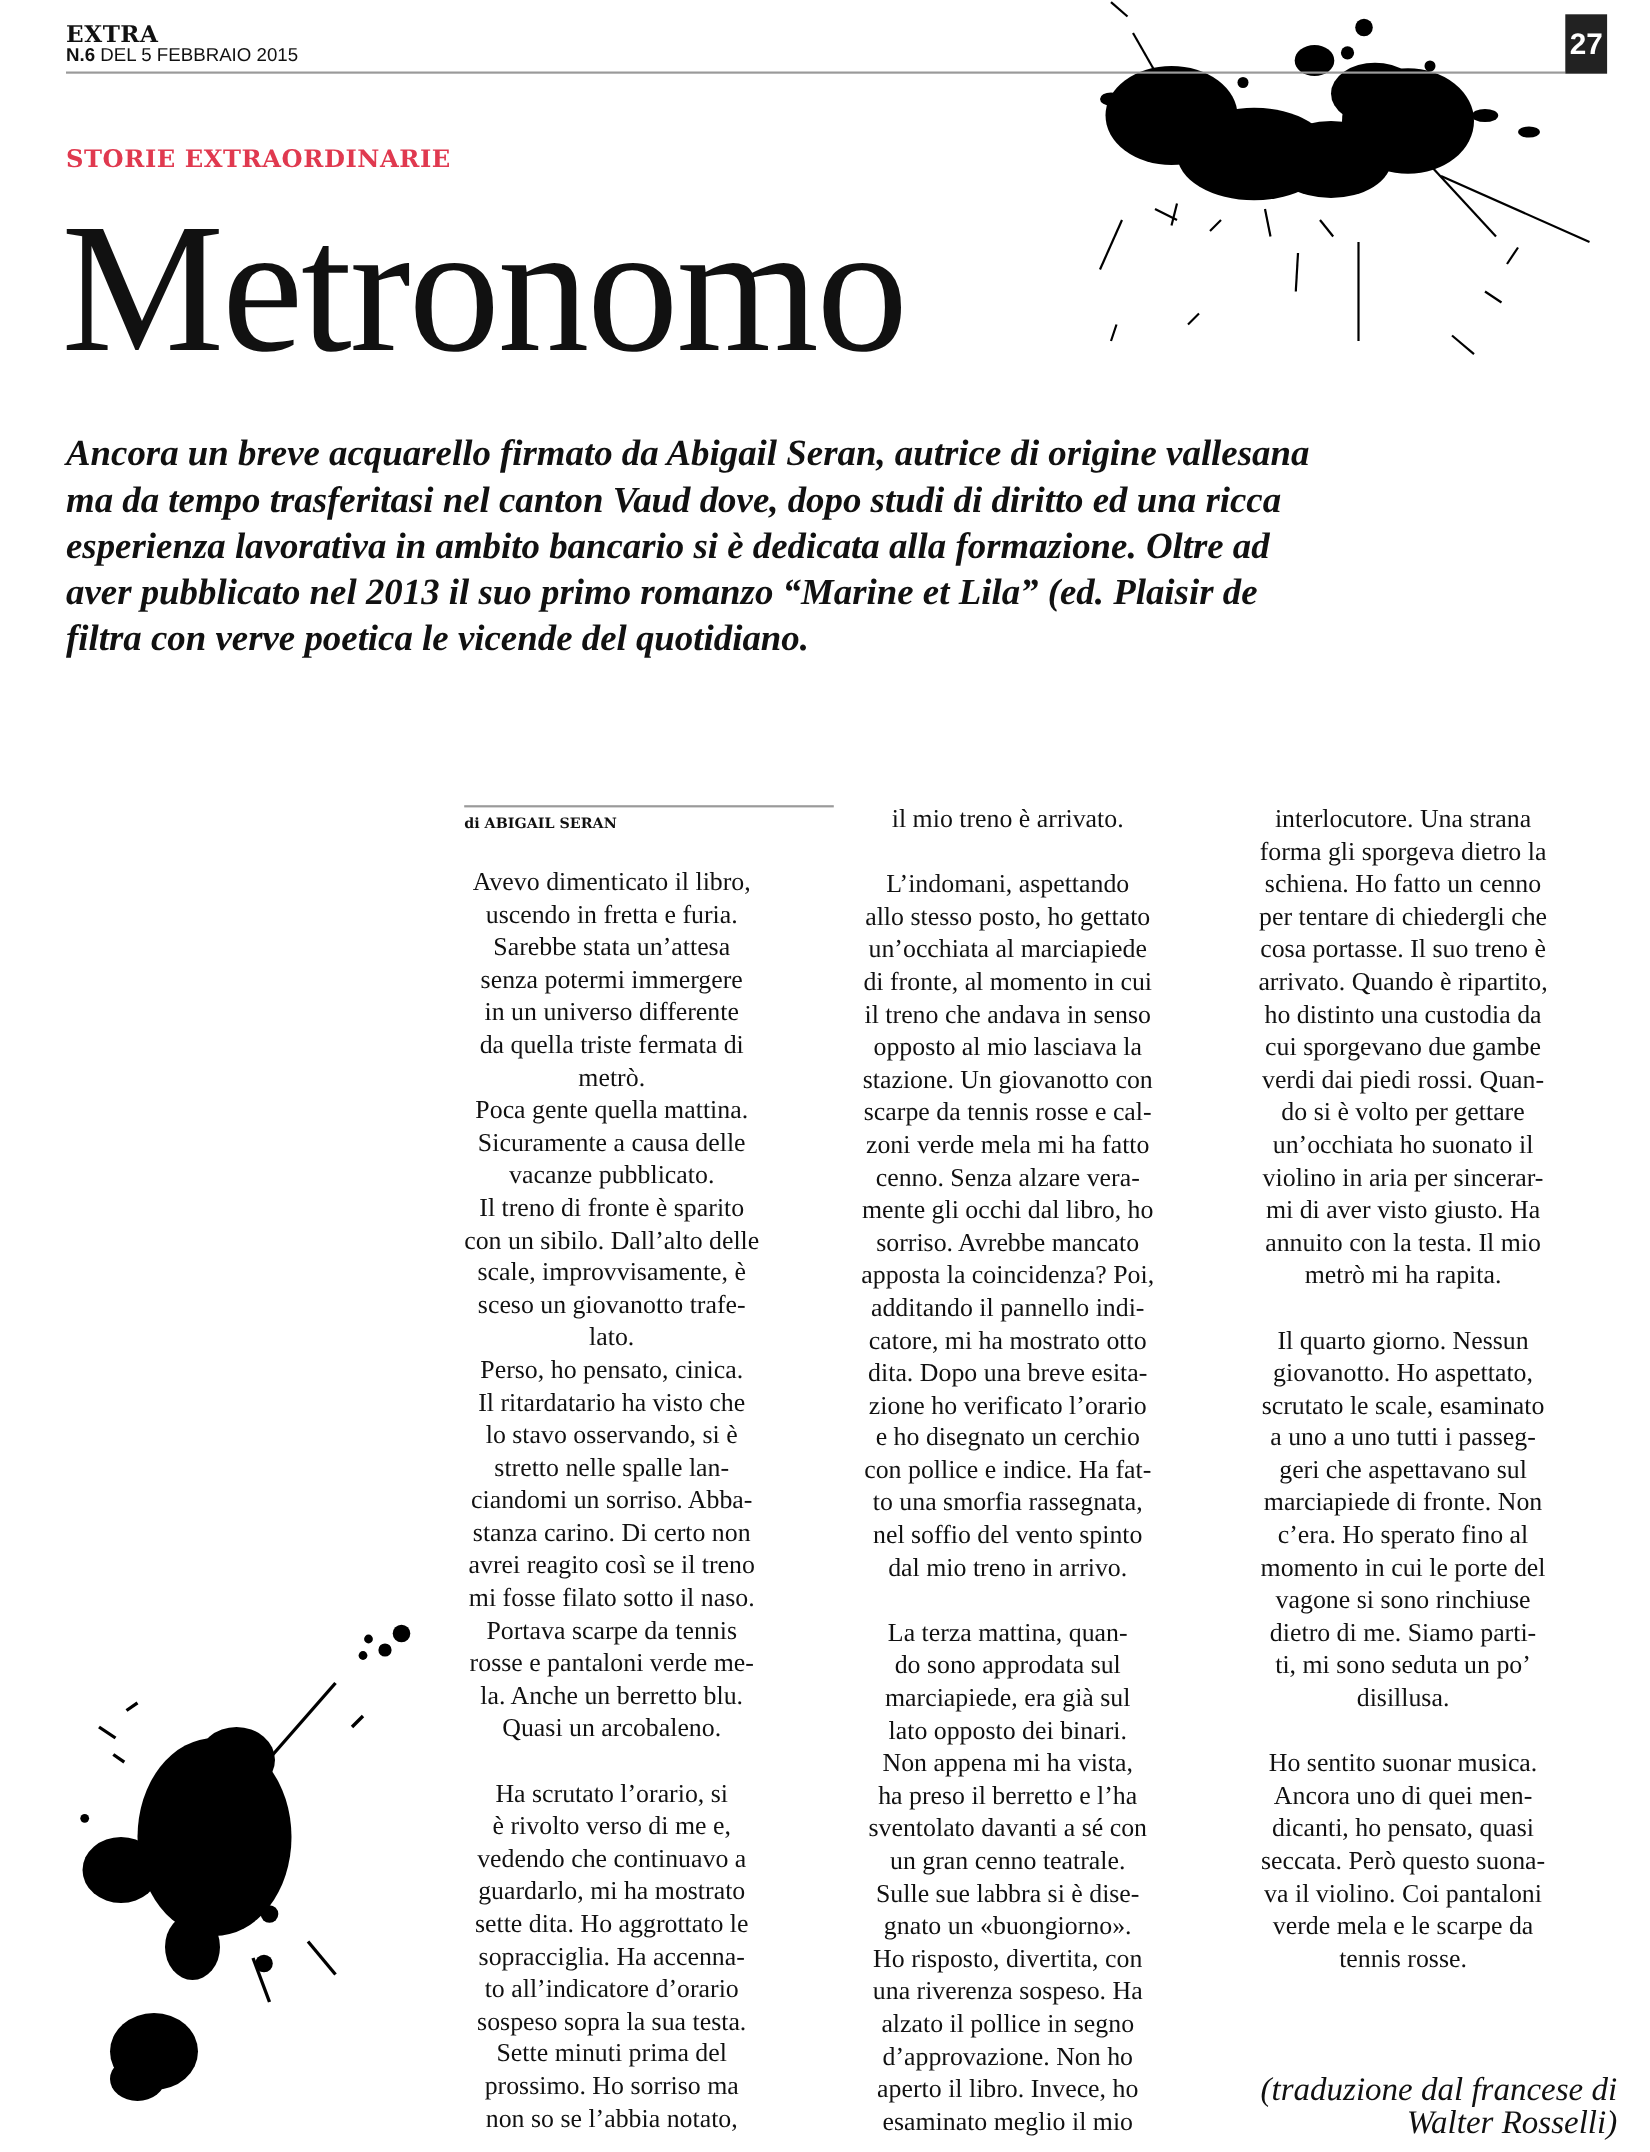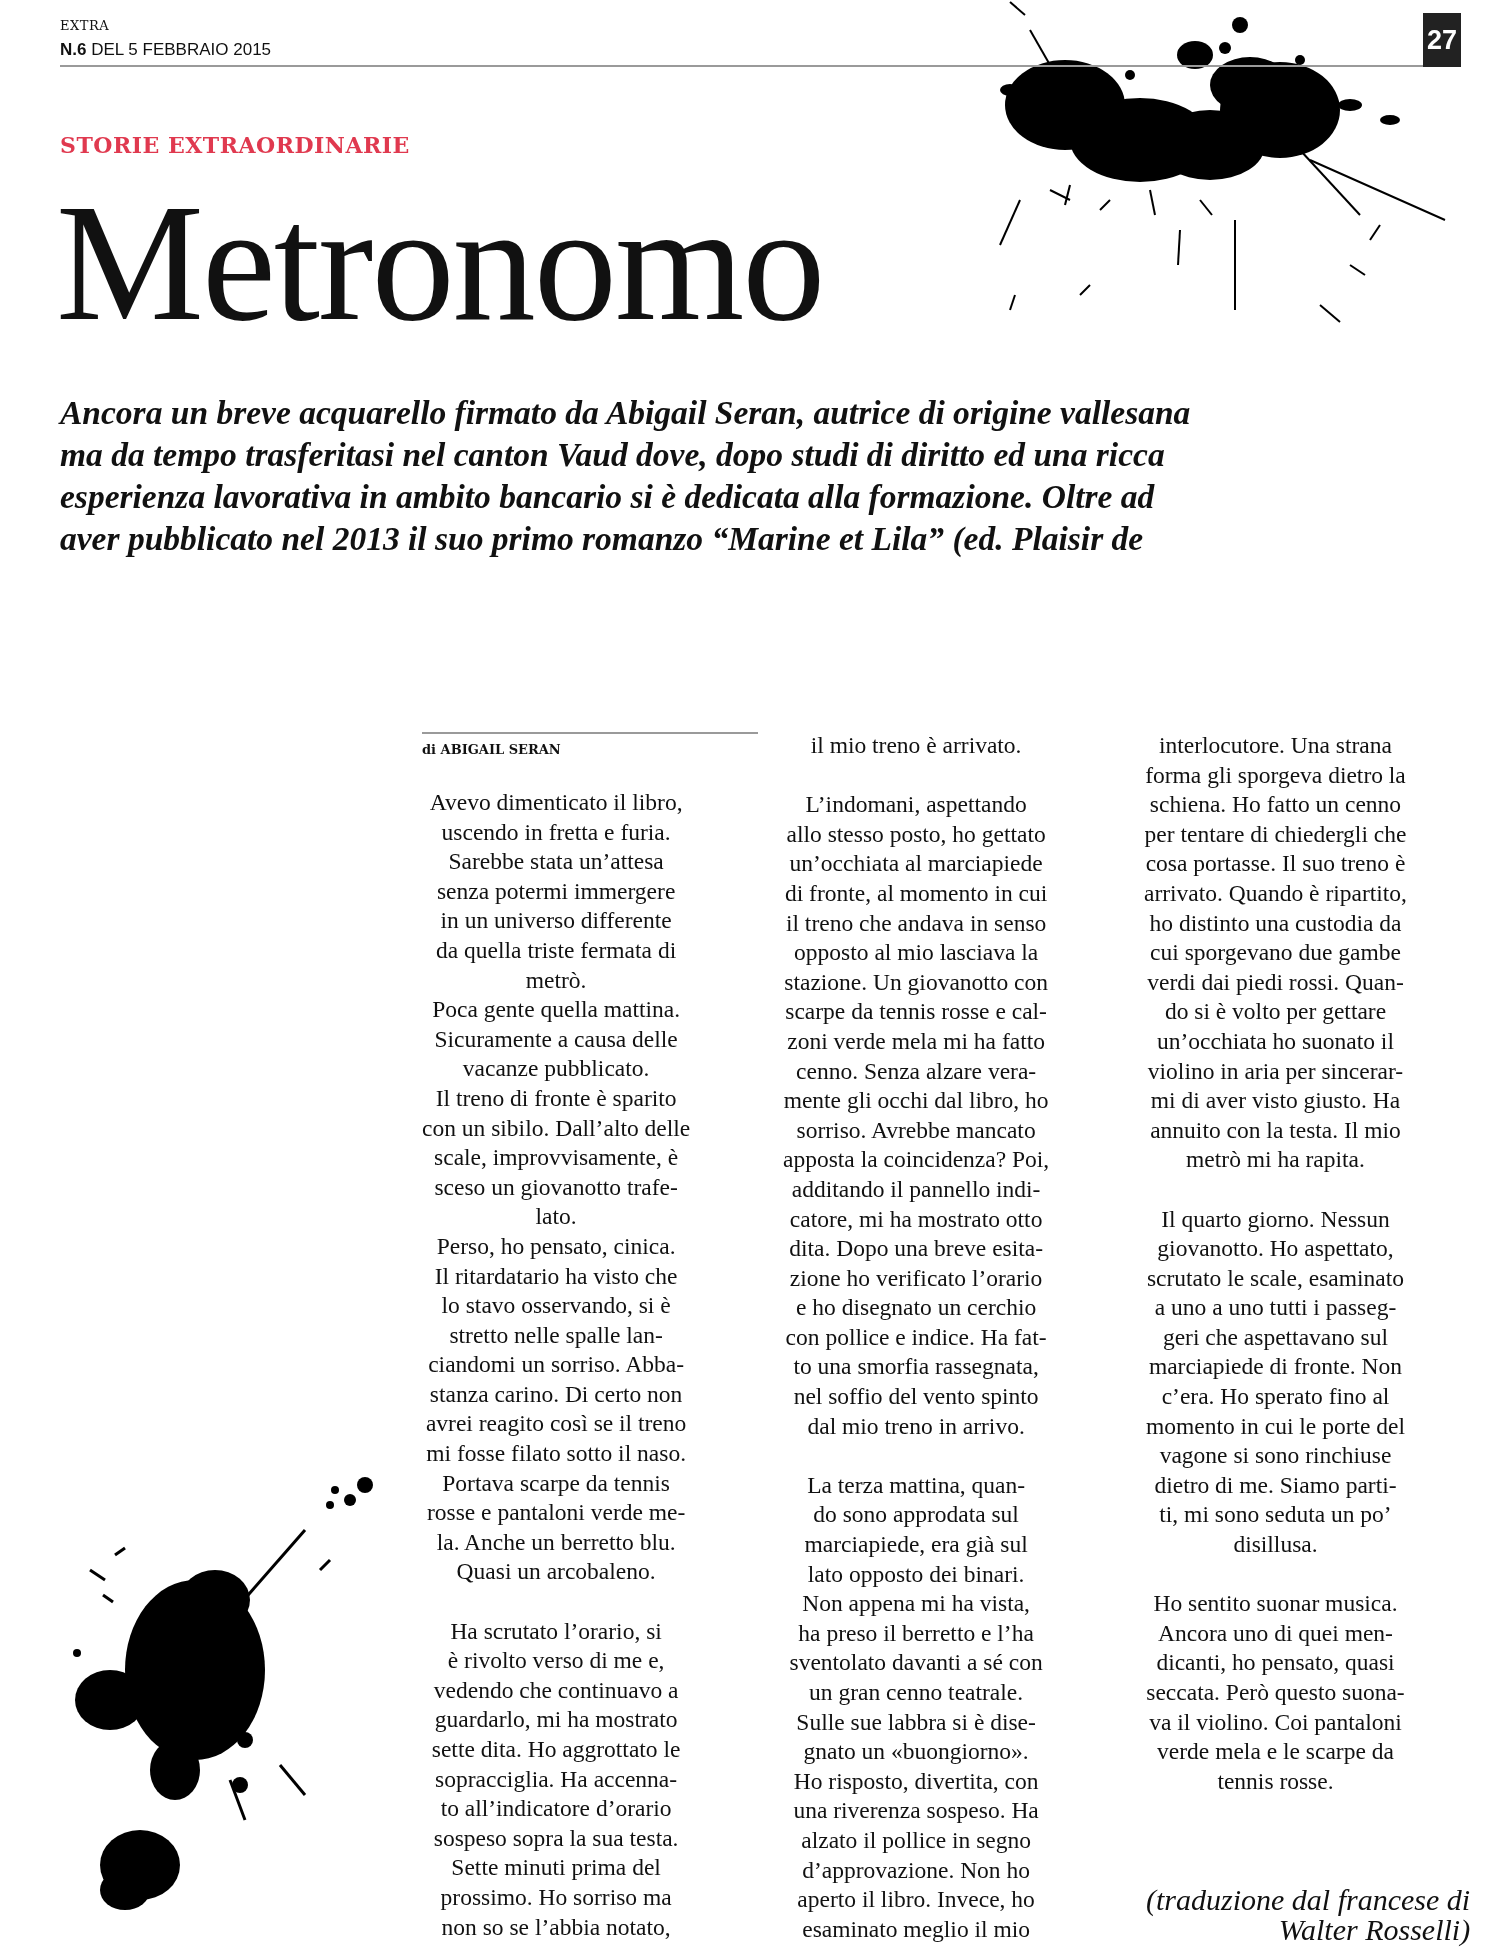--- a/index.html
+++ b/index.html
@@ -1,20 +1,20 @@
 <!DOCTYPE html>
 <html><head>
 <meta charset="utf-8">
 <style>
   html, body { margin: 0; padding: 0; background: #ffffff; }
   body { width: 1500px; height: 1956px; position: relative; overflow: hidden; color: #111; }
   .abs { position: absolute; }
 
   
-  .hdr-pub { left: 60px; top: 18px; font-family: "DejaVu Serif", serif; font-weight: normal; font-size: 13px; letter-spacing: 0.5px; }
+  .hdr-pub { left: 60px; top: 18px; font-family: "DejaVu Serif", serif; font-weight: bold; font-size: 21px; letter-spacing: 0.5px; }
   .hdr-issue { left: 60px; top: 40px; font-family: "Liberation Sans", sans-serif; font-size: 17px; }
   .hdr-issue b { font-weight: bold; }
   .hdr-rule { left: 60px; top: 65px; width: 1363px; height: 2px; background: #9a9a9a; }
   .page-num { left: 1423px; top: 13px; width: 38px; height: 54px; background: #222222; color: #fff;
               font-family: "Liberation Sans", sans-serif; font-weight: bold; font-size: 27px;
               display: flex; align-items: center; justify-content: center; }
 
   
   .kicker { left: 60px; top: 132px; font-family: "DejaVu Serif", serif; font-weight: bold; font-size: 22px; color: #e0394f; letter-spacing: 0.5px; }
 
@@ -118,20 +118,21 @@
 <div class="abs page-num">27</div>
 
 <div class="abs kicker">STORIE EXTRAORDINARIE</div>
 <div class="abs title">Metronomo</div>
 
 <div class="abs standfirst">
   <div>Ancora un breve acquarello firmato da Abigail Seran, autrice di origine vallesana</div>
   <div>ma da tempo trasferitasi nel canton Vaud dove, dopo studi di diritto ed una ricca</div>
   <div>esperienza lavorativa in ambito bancario si è dedicata alla formazione. Oltre ad</div>
   <div>aver pubblicato nel 2013 il suo primo romanzo “Marine et Lila” (ed. Plaisir de</div>
+  <div>filtra con verve poetica le vicende del quotidiano.</div>
 </div>
 
 <div class="abs byline-rule"></div>
 <div class="abs byline">di ABIGAIL SERAN</div>
 
 <div class="abs col col1">
     <div>Avevo dimenticato il libro,</div>
     <div>uscendo in fretta e furia.</div>
     <div>Sarebbe stata un’attesa</div>
     <div>senza potermi immergere</div>

